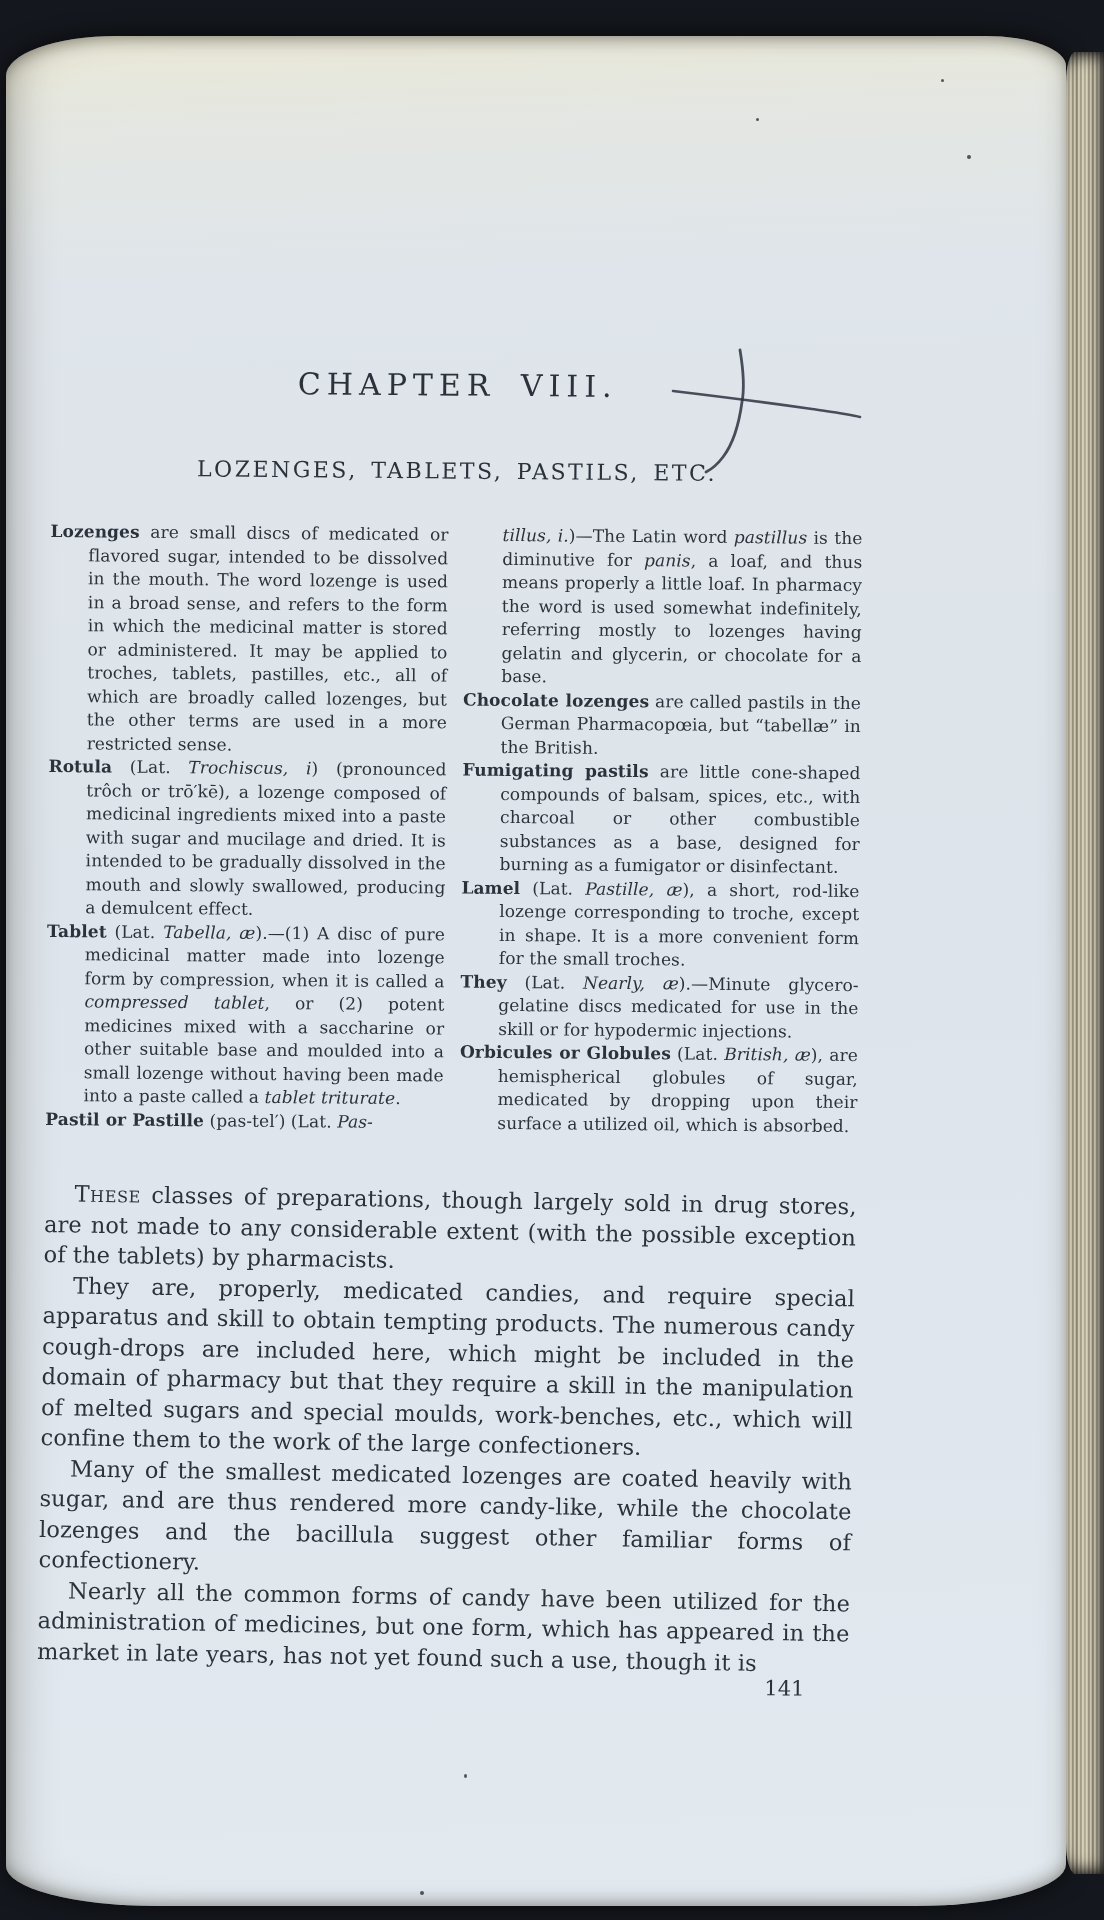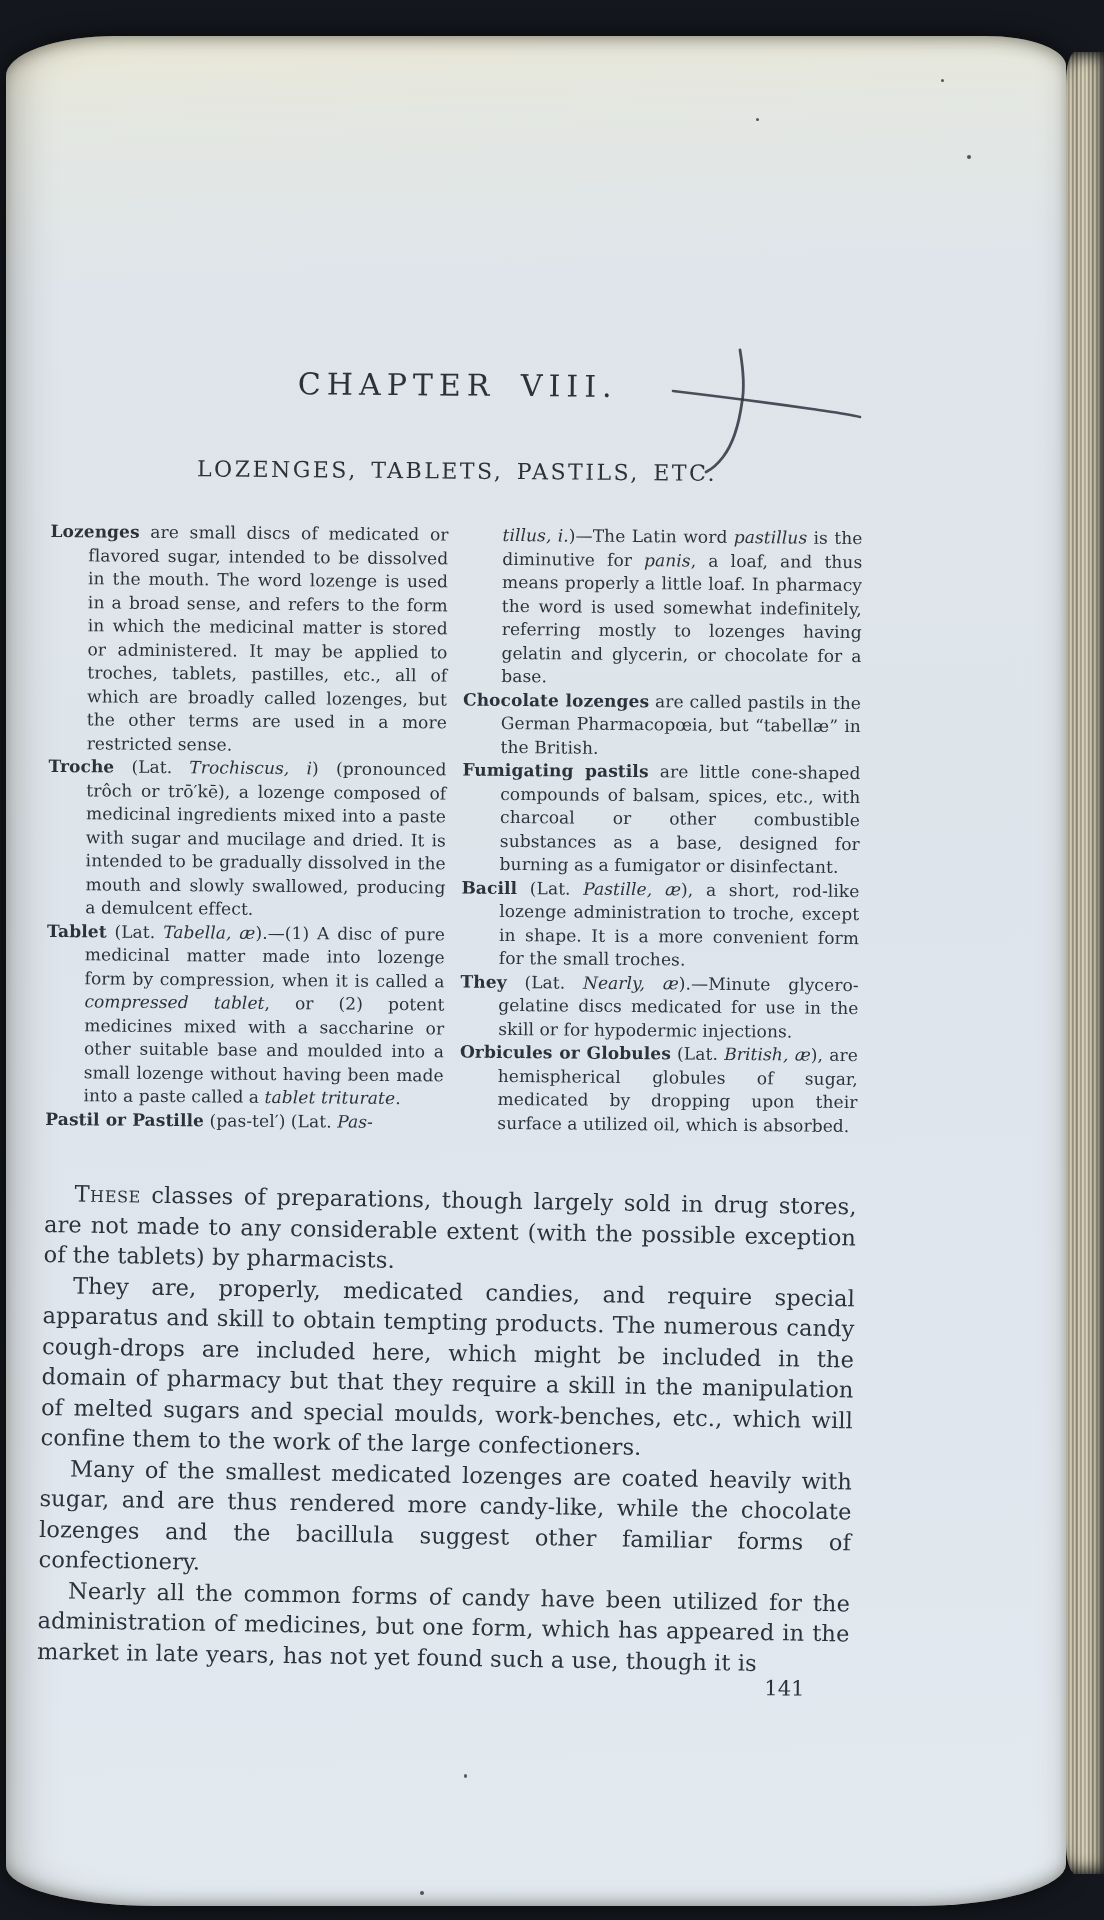--- a/index.html
+++ b/index.html
@@ -110,29 +110,29 @@
 
 <div class="edge-stack"></div>
 
 <div class="content">
   <h1 class="chapter-title">CHAPTER VIII.</h1>
   <h2 class="section-title">LOZENGES, TABLETS, PASTILS, ETC.</h2>
 
   <div class="def-columns">
     <div class="def-col">
         <div class="def-entry"><span class="bd">Lozenges</span><span> are small discs of medicated or flavored sugar, intended to be dissolved in the mouth.  The word lozenge is used in a broad sense, and refers to the form in which the medicinal matter is stored or administered.  It may be applied to troches, tablets, pastilles, etc., all of which are broadly called lozenges, but the other terms are used in a more restricted sense.</span></div>
-        <div class="def-entry"><span class="bd">Troche</span><span> (Lat. </span><span class="it">Trochiscus, i</span><span>) (pronounced trôch or trō′kē), a lozenge composed of medicinal ingredients mixed into a paste with sugar and mucilage and dried.  It is intended to be gradually dissolved in the mouth and slowly swallowed, producing a demulcent effect.</span></div>
+        <div class="def-entry"><span class="bd">Rotula</span><span> (Lat. </span><span class="it">Trochiscus, i</span><span>) (pronounced trôch or trō′kē), a lozenge composed of medicinal ingredients mixed into a paste with sugar and mucilage and dried.  It is intended to be gradually dissolved in the mouth and slowly swallowed, producing a demulcent effect.</span></div>
         <div class="def-entry"><span class="bd">Tablet</span><span> (Lat. </span><span class="it">Tabella, æ</span><span>).—(1) A disc of pure medicinal matter made into lozenge form by compression, when it is called a </span><span class="it">compressed tablet</span><span>, or (2) potent medicines mixed with a saccharine or other suitable base and moulded into a small lozenge without having been made into a paste called a </span><span class="it">tablet triturate</span><span>.</span></div>
         <div class="def-entry"><span class="bd">Pastil or Pastille</span><span> (pas-tel′) (Lat. </span><span class="it">Pas-</span></div>
       </div>
     <div class="def-col">
         <div class="def-entry cont"><span class="it">tillus, i.</span><span>)—The Latin word </span><span class="it">pastillus</span><span> is the diminutive for </span><span class="it">panis</span><span>, a loaf, and thus means properly a little loaf.  In pharmacy the word is used somewhat indefinitely, referring mostly to lozenges having gelatin and glycerin, or chocolate for a base.</span></div>
         <div class="def-entry"><span class="bd">Chocolate lozenges</span><span> are called pastils in the German Pharmacopœia, but “tabellæ” in the British.</span></div>
         <div class="def-entry"><span class="bd">Fumigating pastils</span><span> are little cone-shaped compounds of balsam, spices, etc., with charcoal or other combustible substances as a base, designed for burning as a fumigator or disinfectant.</span></div>
-        <div class="def-entry"><span class="bd">Bacill</span><span> (Lat. </span><span class="it">Pastille, æ</span><span>), a short, rod-like lozenge administration to troche, except in shape.  It is a more convenient form for the small troches.</span></div>
+        <div class="def-entry"><span class="bd">Lamel</span><span> (Lat. </span><span class="it">Pastille, æ</span><span>), a short, rod-like lozenge corresponding to troche, except in shape.  It is a more convenient form for the small troches.</span></div>
         <div class="def-entry"><span class="bd">They</span><span> (Lat. </span><span class="it">Nearly, æ</span><span>).—Minute glycero-gelatine discs medicated for use in the skill or for hypodermic injections.</span></div>
         <div class="def-entry"><span class="bd">Orbicules or Globules</span><span> (Lat. </span><span class="it">British, æ</span><span>), are hemispherical globules of sugar, medicated by dropping upon their surface a utilized oil, which is absorbed.</span></div>
       </div>
   </div>
 
   <div class="paragraphs">
       <div class="body-para"><span class="sc">These</span><span> classes of preparations, though largely sold in drug stores, are not made to any considerable extent (with the possible exception of the tablets) by pharmacists.</span></div>
       <div class="body-para"><span>They are, properly, medicated candies, and require special apparatus and skill to obtain tempting products.  The numerous candy cough-drops are included here, which might be included in the domain of pharmacy but that they require a skill in the manipulation of melted sugars and special moulds, work-benches, etc., which will confine them to the work of the large confectioners.</span></div>
       <div class="body-para"><span>Many of the smallest medicated lozenges are coated heavily with sugar, and are thus rendered more candy-like, while the chocolate lozenges and the bacillula suggest other familiar forms of confectionery.</span></div>
       <div class="body-para"><span>Nearly all the common forms of candy have been utilized for the administration of medicines, but one form, which has appeared in the market in late years, has not yet found such a use, though it is</span></div>

